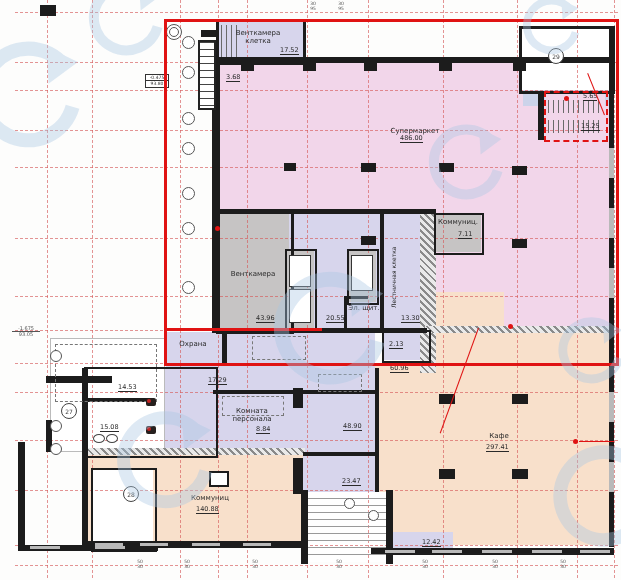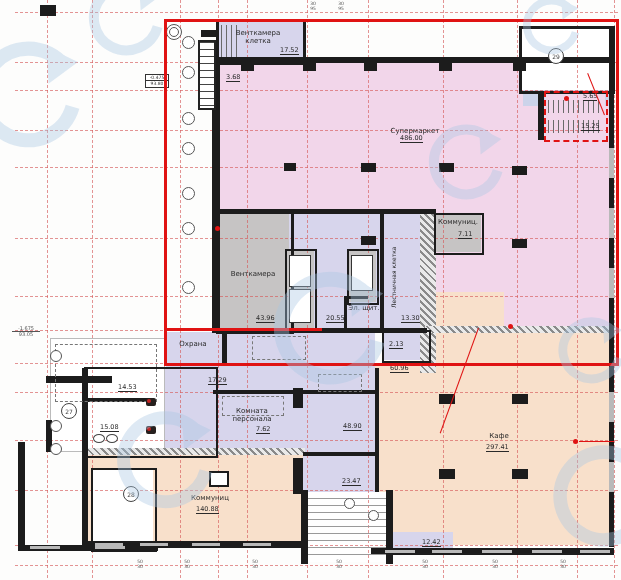--- a/index.html
+++ b/index.html
@@ -166,21 +166,21 @@
   <div class="abs num" style="left:401px;top:314px"><span class="u">13.30</span></div>
   <div class="abs num" style="left:389px;top:340px"><span class="u">2.13</span></div>
   <div class="abs lbl" style="left:435px;top:219px;width:46px">Коммуниц.</div>
   <div class="abs num" style="left:458px;top:230px"><span class="u">7.11</span></div>
   <div class="abs lbl" style="left:170px;top:341px;width:46px">Охрана</div>
   <div class="abs num" style="left:390px;top:364px"><span class="u">60.96</span></div>
   <div class="abs num" style="left:208px;top:376px"><span class="u">17.29</span></div>
   <div class="abs num" style="left:118px;top:383px"><span class="u">14.53</span></div>
   <div class="abs num" style="left:100px;top:423px"><span class="u">15.08</span></div>
   <div class="abs lbl" style="left:225px;top:408px;width:54px"><span>Комната</span><br><span>персонала</span></div>
-  <div class="abs num" style="left:256px;top:425px"><span class="u">7.62</span></div>
+  <div class="abs num" style="left:256px;top:425px"><span class="u">8.84</span></div>
   <div class="abs num" style="left:343px;top:422px"><span class="u">48.90</span></div>
   <div class="abs lbl" style="left:180px;top:495px;width:60px">Коммуниц</div>
   <div class="abs num" style="left:196px;top:505px"><span class="u">140.88</span></div>
   <div class="abs num" style="left:342px;top:477px"><span class="u">23.47</span></div>
   <div class="abs lbl" style="left:477px;top:433px;width:44px">Кафе</div>
   <div class="abs num" style="left:486px;top:443px"><span class="u">297.41</span></div>
   <div class="abs num" style="left:422px;top:538px"><span class="u">12.42</span></div>
 
   <div class="abs mk" style="left:61px;top:403px;width:14px;height:14px">27</div>
   <div class="abs mk" style="left:123px;top:486px;width:14px;height:14px">28</div>

